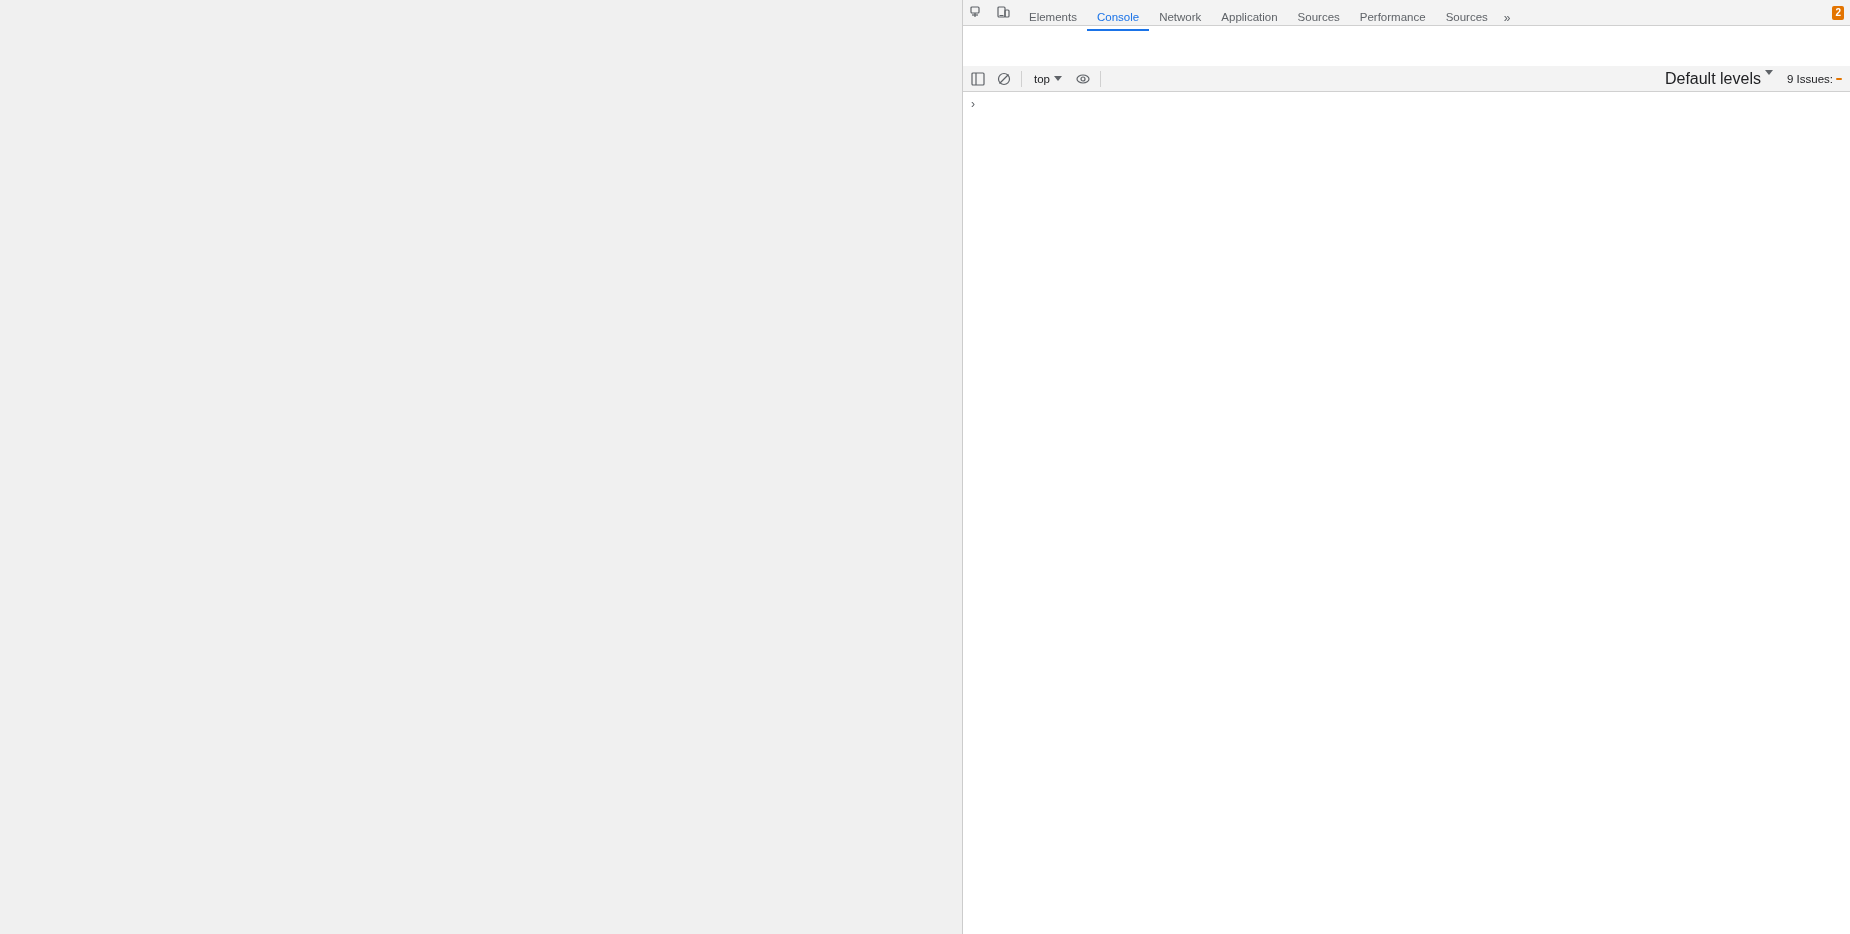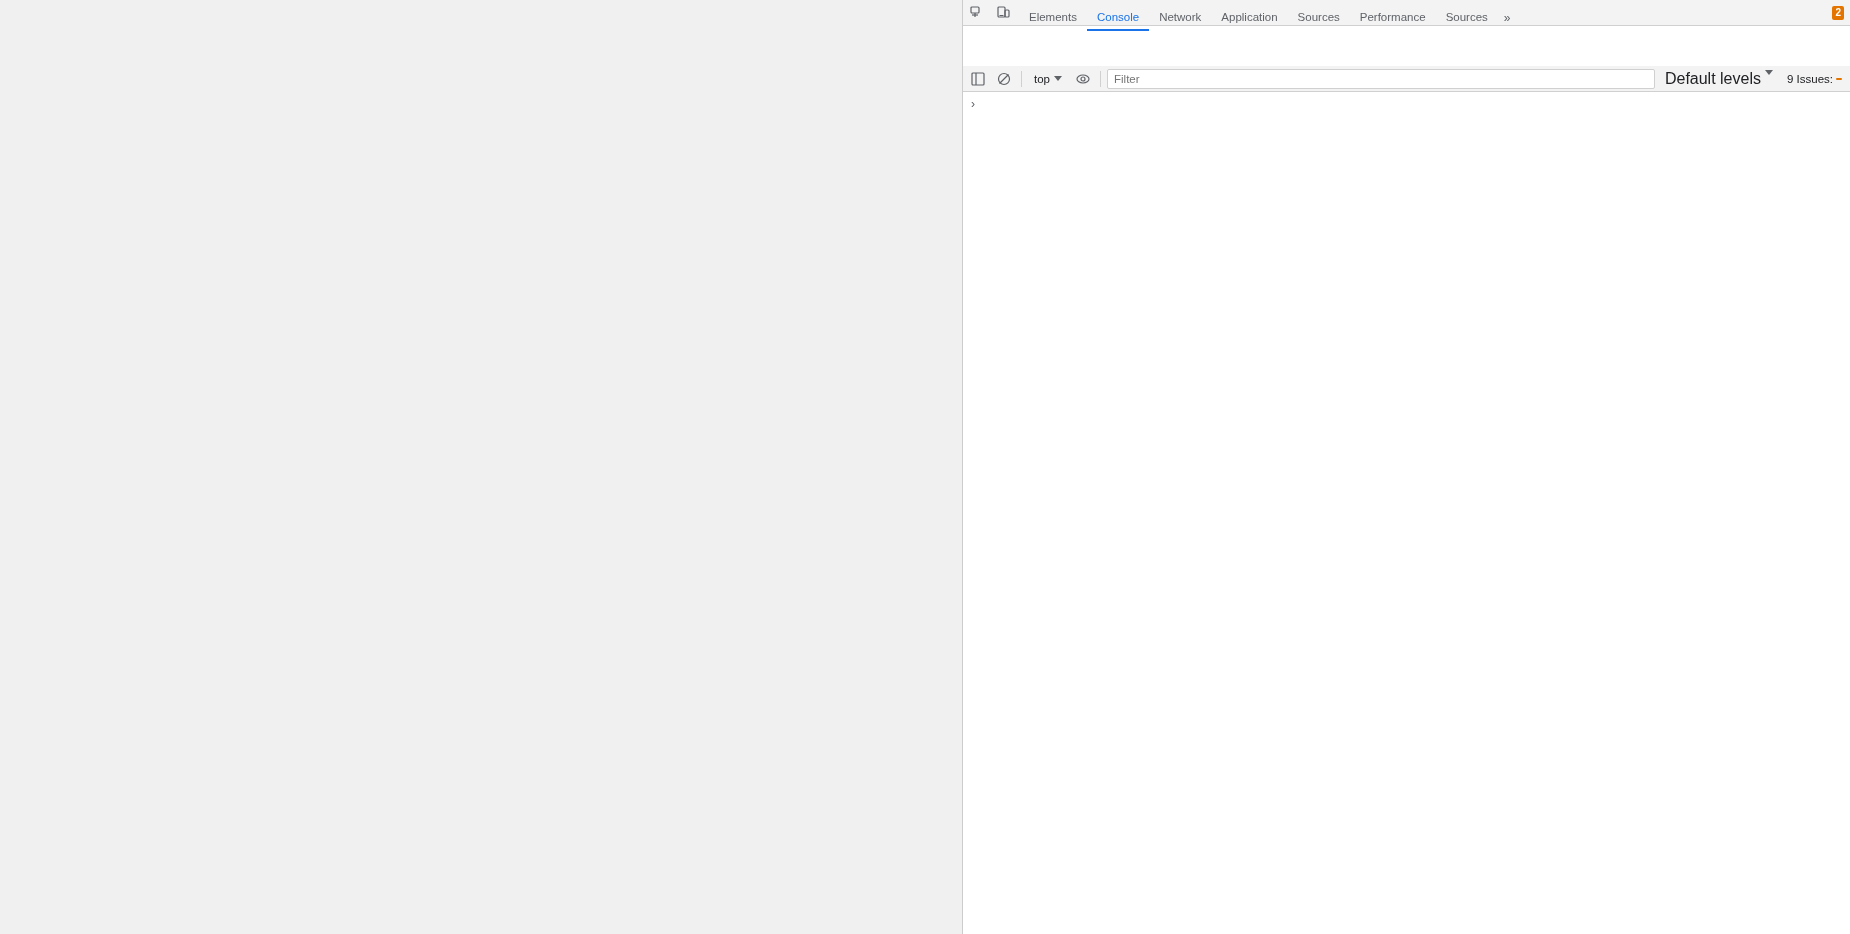--- a/index.html
+++ b/index.html
@@ -298,21 +298,20 @@
 
     <button class="console-icon-btn" title="Create live expression">
       <svg width="14" height="14" viewBox="0 0 14 14" fill="none" xmlns="http://www.w3.org/2000/svg">
         <ellipse cx="7" cy="7" rx="6" ry="4" stroke="#5f6368" stroke-width="1.2"></ellipse>
         <circle cx="7" cy="7" r="2" stroke="#5f6368" stroke-width="1.2"></circle>
       </svg>
     </button>
 
     <div class="console-separator"></div>
 
-    <input class="filter-input" type="text" value="" placeholder="Filter" style="">
 
     <button class="default-levels-btn">
       <span>Default levels</span>
       <span class="chevron-down"></span>
     </button>
 
     <div class="issues-badge">
       <span>9 Issues:</span>
       <span class="badge-count"></span>
     </div>

